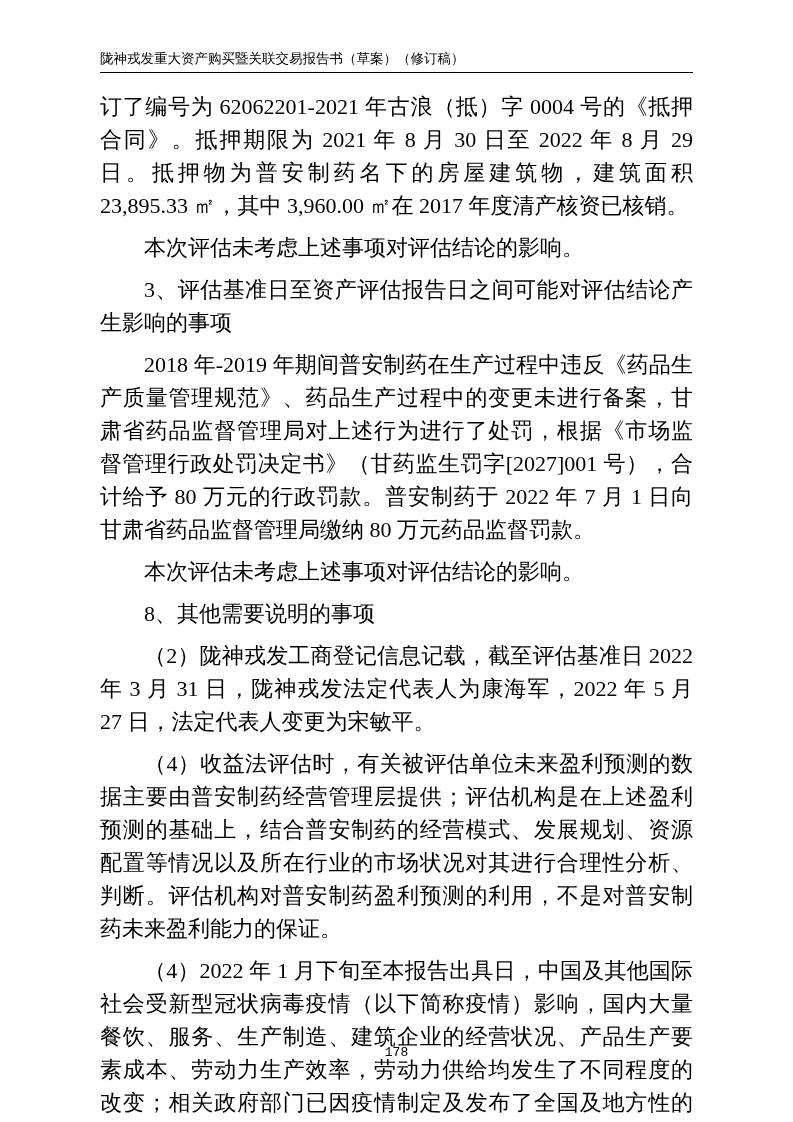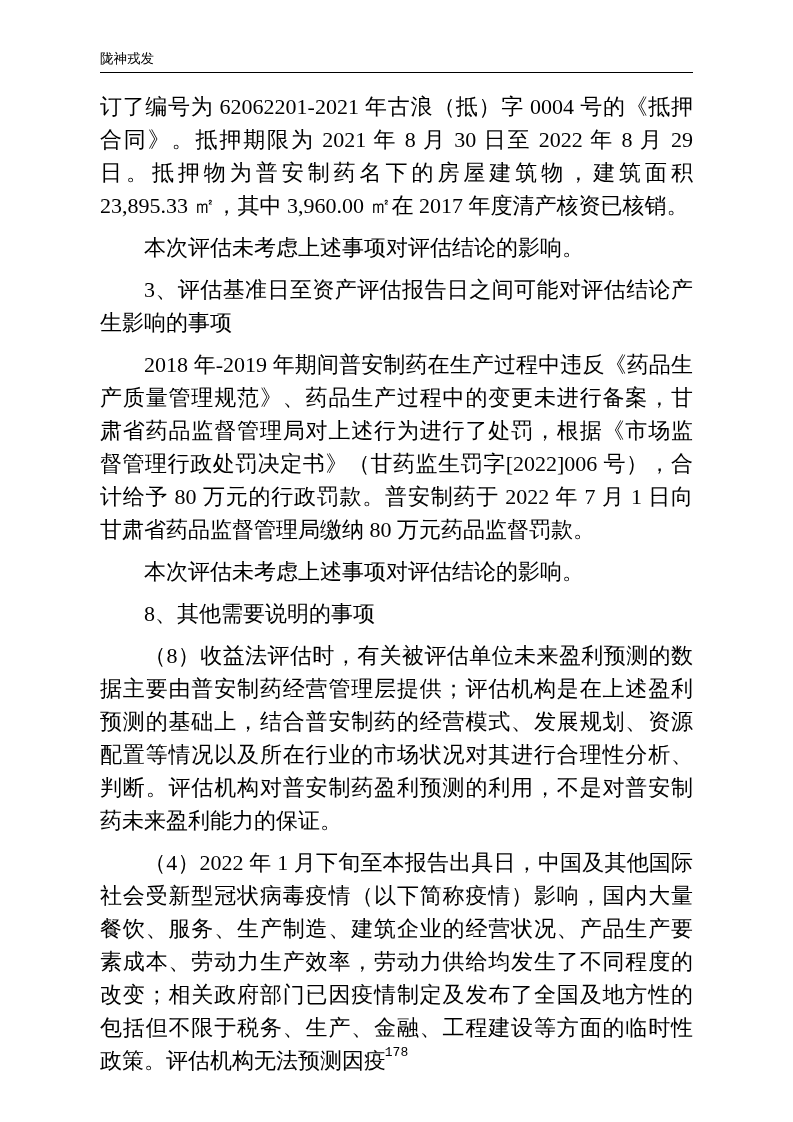--- a/index.html
+++ b/index.html
@@ -49,30 +49,32 @@
     font-family: Liberation Mono, monospace;
   }
 </style>
 </head>
 <body>
 
 <div class="page">
 
   <div class="header">
     <span class="h-left">陇神戎发</span>
+    <span class="h-right">重大资产购买暨关联交易报告书（草案）（修订稿）</span>
   </div>
 
   <div class="body-text">
     <p class="para">订了编号为 62062201-2021 年古浪（抵）字 0004 号的《抵押合同》。抵押期限为 2021 年 8 月 30 日至 2022 年 8 月 29 日。抵押物为普安制药名下的房屋建筑物，建筑面积 23,895.33 ㎡，其中 3,960.00 ㎡在 2017 年度清产核资已核销。</p>
     <p class="para indent">本次评估未考虑上述事项对评估结论的影响。</p>
     <p class="para indent">3、评估基准日至资产评估报告日之间可能对评估结论产生影响的事项</p>
-    <p class="para indent">2018 年-2019 年期间普安制药在生产过程中违反《药品生产质量管理规范》、药品生产过程中的变更未进行备案，甘肃省药品监督管理局对上述行为进行了处罚，根据《市场监督管理行政处罚决定书》（甘药监生罚字[2022]006 号），合计给予 80 万元的行政罚款。普安制药于 2022 年 7 月 1 日向甘肃省药品监督管理局缴纳 80 万元药品监督罚款。</p>
+    <p class="para indent">2018 年-2019 年期间普安制药在生产过程中违反《药品生产质量管理规范》、药品生产过程中的变更未进行备案，甘肃省药品监督管理局对上述行为进行了处罚，根据《市场监督管理行政处罚决定书》（甘药监生罚字[2027]001 号），合计给予 80 万元的行政罚款。普安制药于 2022 年 7 月 1 日向甘肃省药品监督管理局缴纳 80 万元药品监督罚款。</p>
     <p class="para indent">本次评估未考虑上述事项对评估结论的影响。</p>
     <p class="para indent">8、其他需要说明的事项</p>
-    <p class="para indent">（8）收益法评估时，有关被评估单位未来盈利预测的数据主要由普安制药经营管理层提供；评估机构是在上述盈利预测的基础上，结合普安制药的经营模式、发展规划、资源配置等情况以及所在行业的市场状况对其进行合理性分析、判断。评估机构对普安制药盈利预测的利用，不是对普安制药未来盈利能力的保证。</p>
+    <p class="para indent">（2）陇神戎发工商登记信息记载，截至评估基准日 2022 年 3 月 31 日，陇神戎发法定代表人为康海军，2022 年 5 月 27 日，法定代表人变更为宋敏平。</p>
+    <p class="para indent">（4）收益法评估时，有关被评估单位未来盈利预测的数据主要由普安制药经营管理层提供；评估机构是在上述盈利预测的基础上，结合普安制药的经营模式、发展规划、资源配置等情况以及所在行业的市场状况对其进行合理性分析、判断。评估机构对普安制药盈利预测的利用，不是对普安制药未来盈利能力的保证。</p>
     <p class="para indent">（4）2022 年 1 月下旬至本报告出具日，中国及其他国际社会受新型冠状病毒疫情（以下简称疫情）影响，国内大量餐饮、服务、生产制造、建筑企业的经营状况、产品生产要素成本、劳动力生产效率，劳动力供给均发生了不同程度的改变；相关政府部门已因疫情制定及发布了全国及地方性的包括但不限于税务、生产、金融、工程建设等方面的临时性政策。评估机构无法预测因疫</p>
   </div>
 
   <div class="footer">
     <span>178</span>
   </div>
 
 </div>
 
 </body></html>

